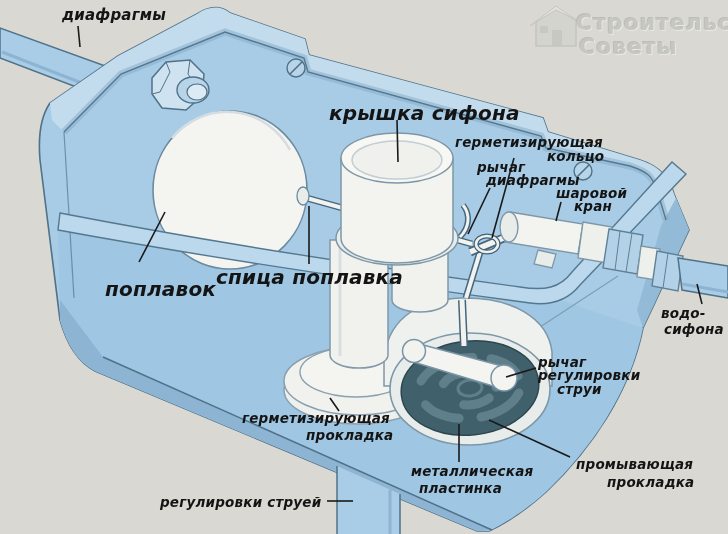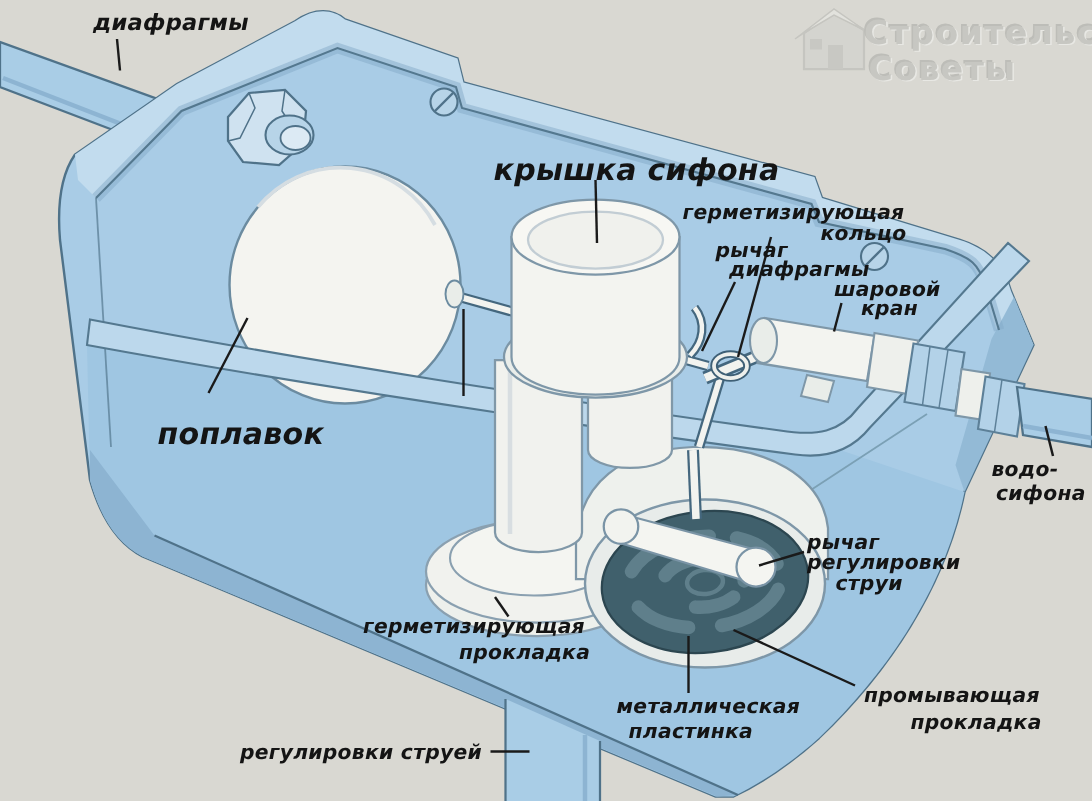--- a/index.html
+++ b/index.html
@@ -238,20 +238,21 @@
   <div class="lbl" style="left:547px;top:150px">кольцо</div>
 
   <div class="lbl" style="left:477px;top:161px">рычаг</div>
   <div class="lbl" style="left:486px;top:174px">диафрагмы</div>
 
   <div class="lbl" style="left:556px;top:187px">шаровой</div>
   <div class="lbl" style="left:574px;top:200px">кран</div>
 
   <div class="lbl mid" style="left:105px;top:279px">поплавок</div>
 
+  <div class="lbl mid" style="left:216px;top:267px">спица поплавка</div>
 
   <div class="lbl" style="left:661px;top:307px">водо-</div>
   <div class="lbl" style="left:664px;top:323px">сифона</div>
 
   <div class="lbl" style="left:538px;top:356px">рычаг</div>
   <div class="lbl" style="left:538px;top:369px">регулировки</div>
   <div class="lbl" style="left:557px;top:383px">струи</div>
 
   <div class="lbl" style="left:242px;top:412px">герметизирующая</div>
   <div class="lbl" style="left:306px;top:429px">прокладка</div>

